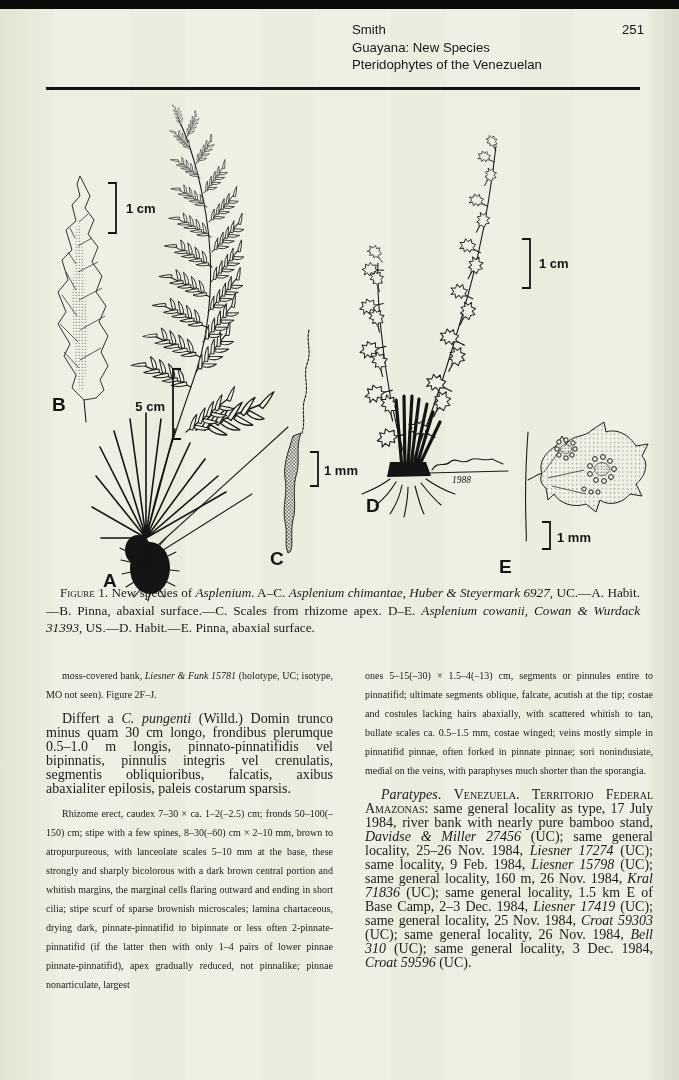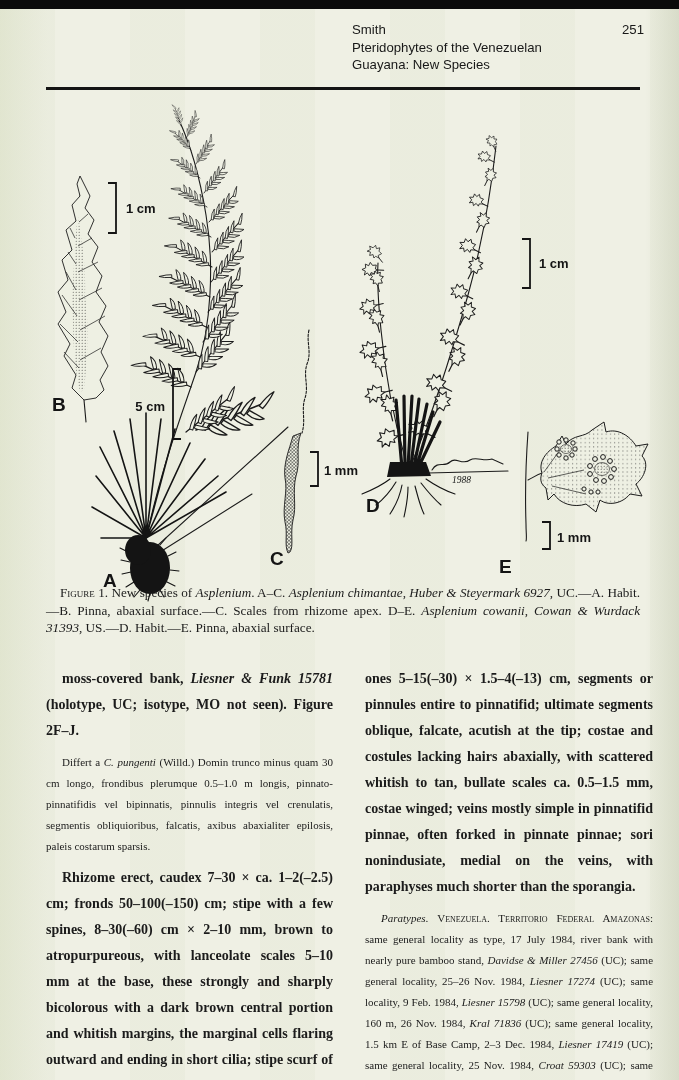--- a/index.html
+++ b/index.html
@@ -20,22 +20,22 @@
   .hdr-center{left:352px;}
   .hdr-right{left:610px;width:34px;text-align:right;}
   .header-rule{position:absolute;top:87px;left:46px;width:594px;height:2.5px;background:#141414;}
   .figure-wrap{position:absolute;top:0;left:0;width:679px;height:602px;}
   .caption{position:absolute;top:584px;left:46px;width:594px;
     font-size:13.2px;line-height:17.6px;text-align:justify;text-indent:14px;}
   .col{position:absolute;top:666px;width:287px;text-align:justify;}
   .col-left{left:46px;}
   .col-right{left:365px;width:288px;}
   .col p{margin:0 0 8px 0;}
-  p.main{font-size:14px;line-height:26px;font-weight:bold;}
-  p.small{font-size:11px;line-height:21px;}
+  p.main{font-size:10px;line-height:19px;}
+  p.small{font-size:14px;line-height:14px;}
   p.ind{text-indent:16px;}
   .it{font-style:italic;}
   .sc{font-variant:small-caps;}
   
   .ln{stroke:#1b1b1b;fill:none;stroke-width:1.1;stroke-linecap:round;}
   .lf{fill:#eef0e3;stroke:#1b1b1b;stroke-width:.9;stroke-linejoin:round;}
   .ink{fill:#141414;stroke:none;}
   .thick{stroke:#141414;stroke-width:3.2;fill:none;stroke-linecap:round;}
   .spine{stroke:#141414;stroke-width:1.6;fill:none;stroke-linecap:round;}
   .root{stroke:#141414;stroke-width:1.1;fill:none;stroke-linecap:round;}
@@ -46,22 +46,22 @@
   .vein{stroke:#1b1b1b;stroke-width:.7;fill:none;}
 </style>
 </head>
 <body>
 
 <div class="page">
   <div class="scan-bar-top"></div>
 
   <div class="hdr hdr-center">
     <div>Smith</div>
+    <div>Guayana: New Species</div>
     <div>Pteridophytes of the Venezuelan</div>
-    <div>Guayana: New Species</div>
   </div>
   <div class="hdr hdr-right">251</div>
   <div class="header-rule"></div>
 
   <div class="figure-wrap">
   <svg width="679" height="602" viewBox="0 0 679 602">
     <defs>
       <pattern id="stip" width="3" height="3" patternUnits="userSpaceOnUse">
         <circle cx="1.2" cy="1.2" r="0.55" fill="#1b1b1b" opacity="0.75"></circle>
       </pattern>

